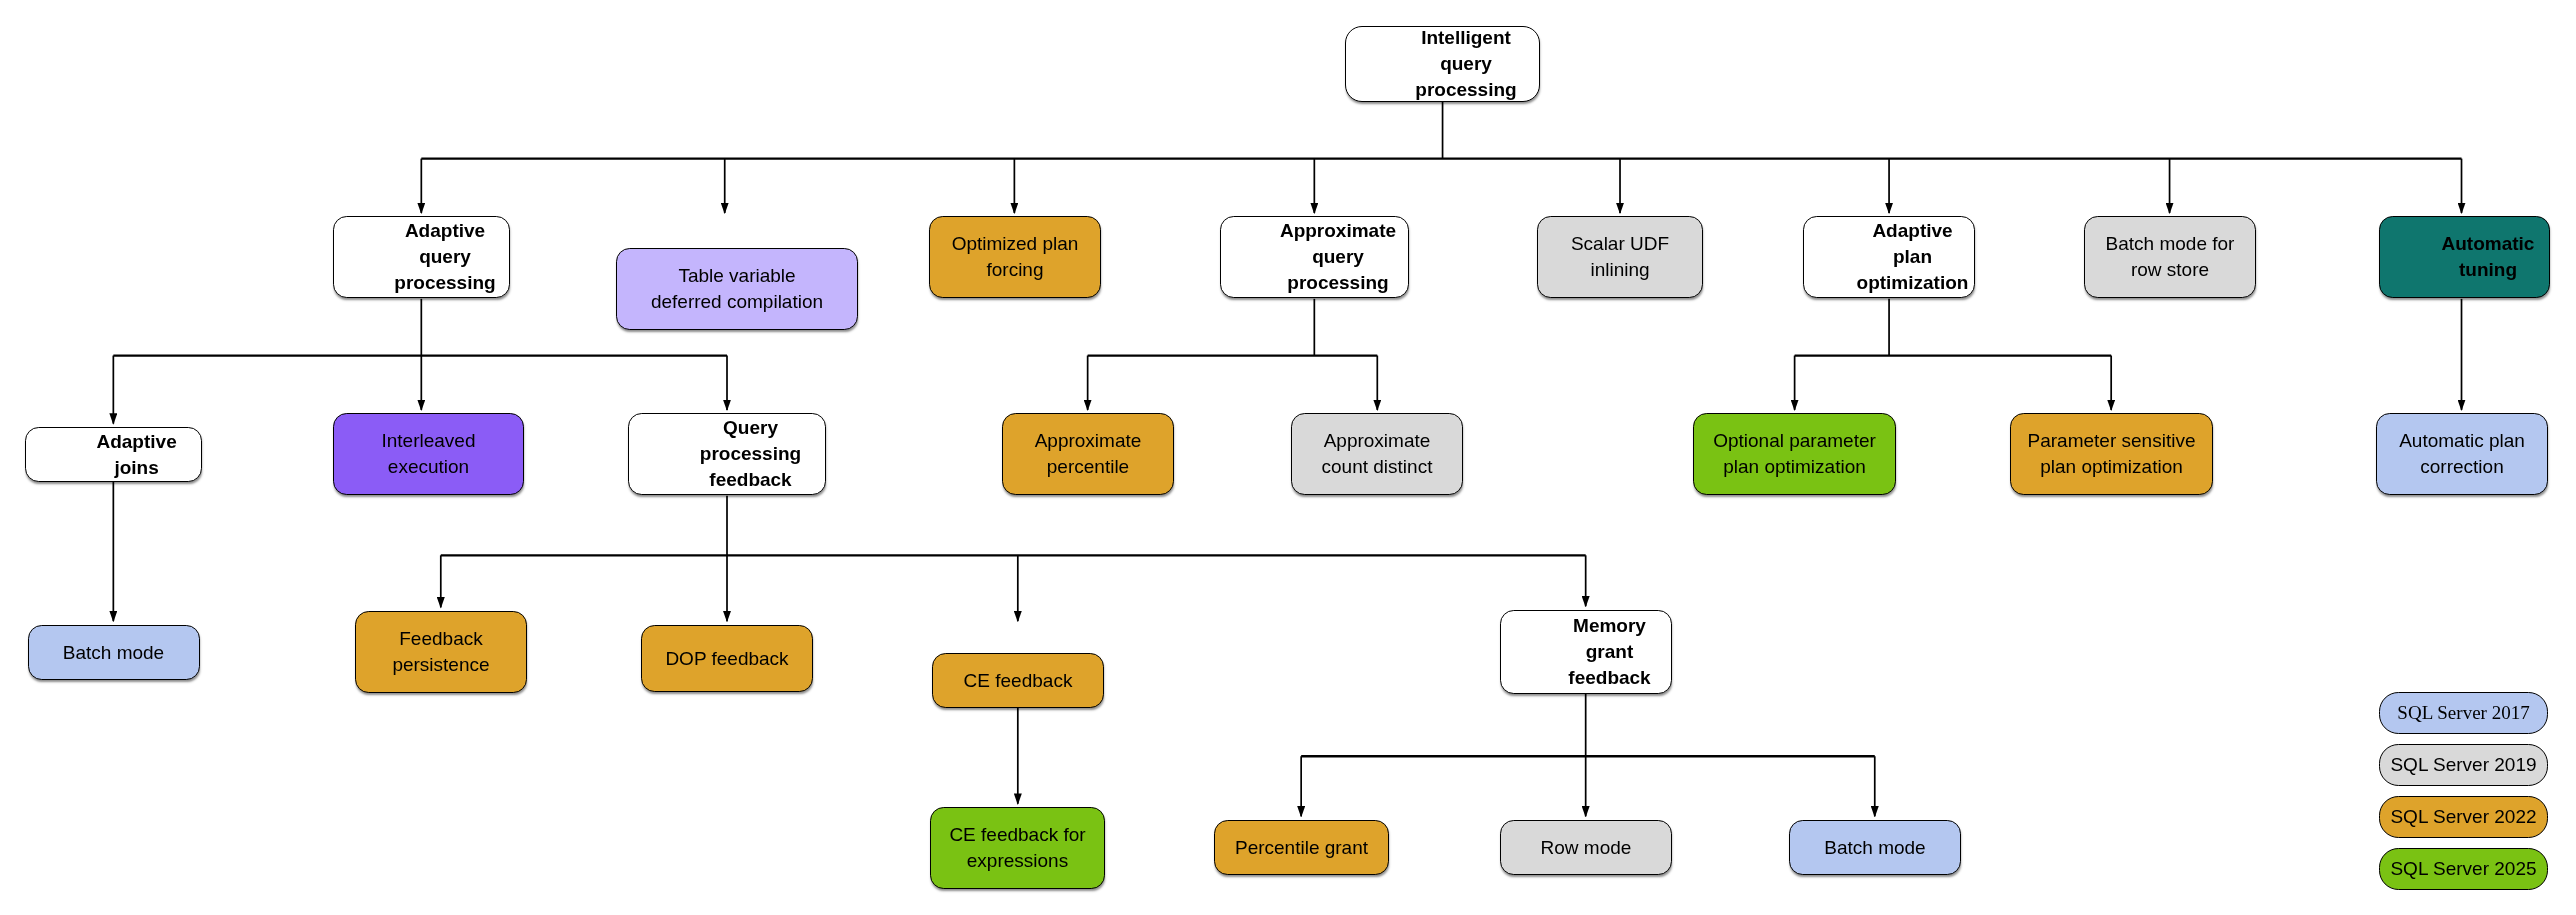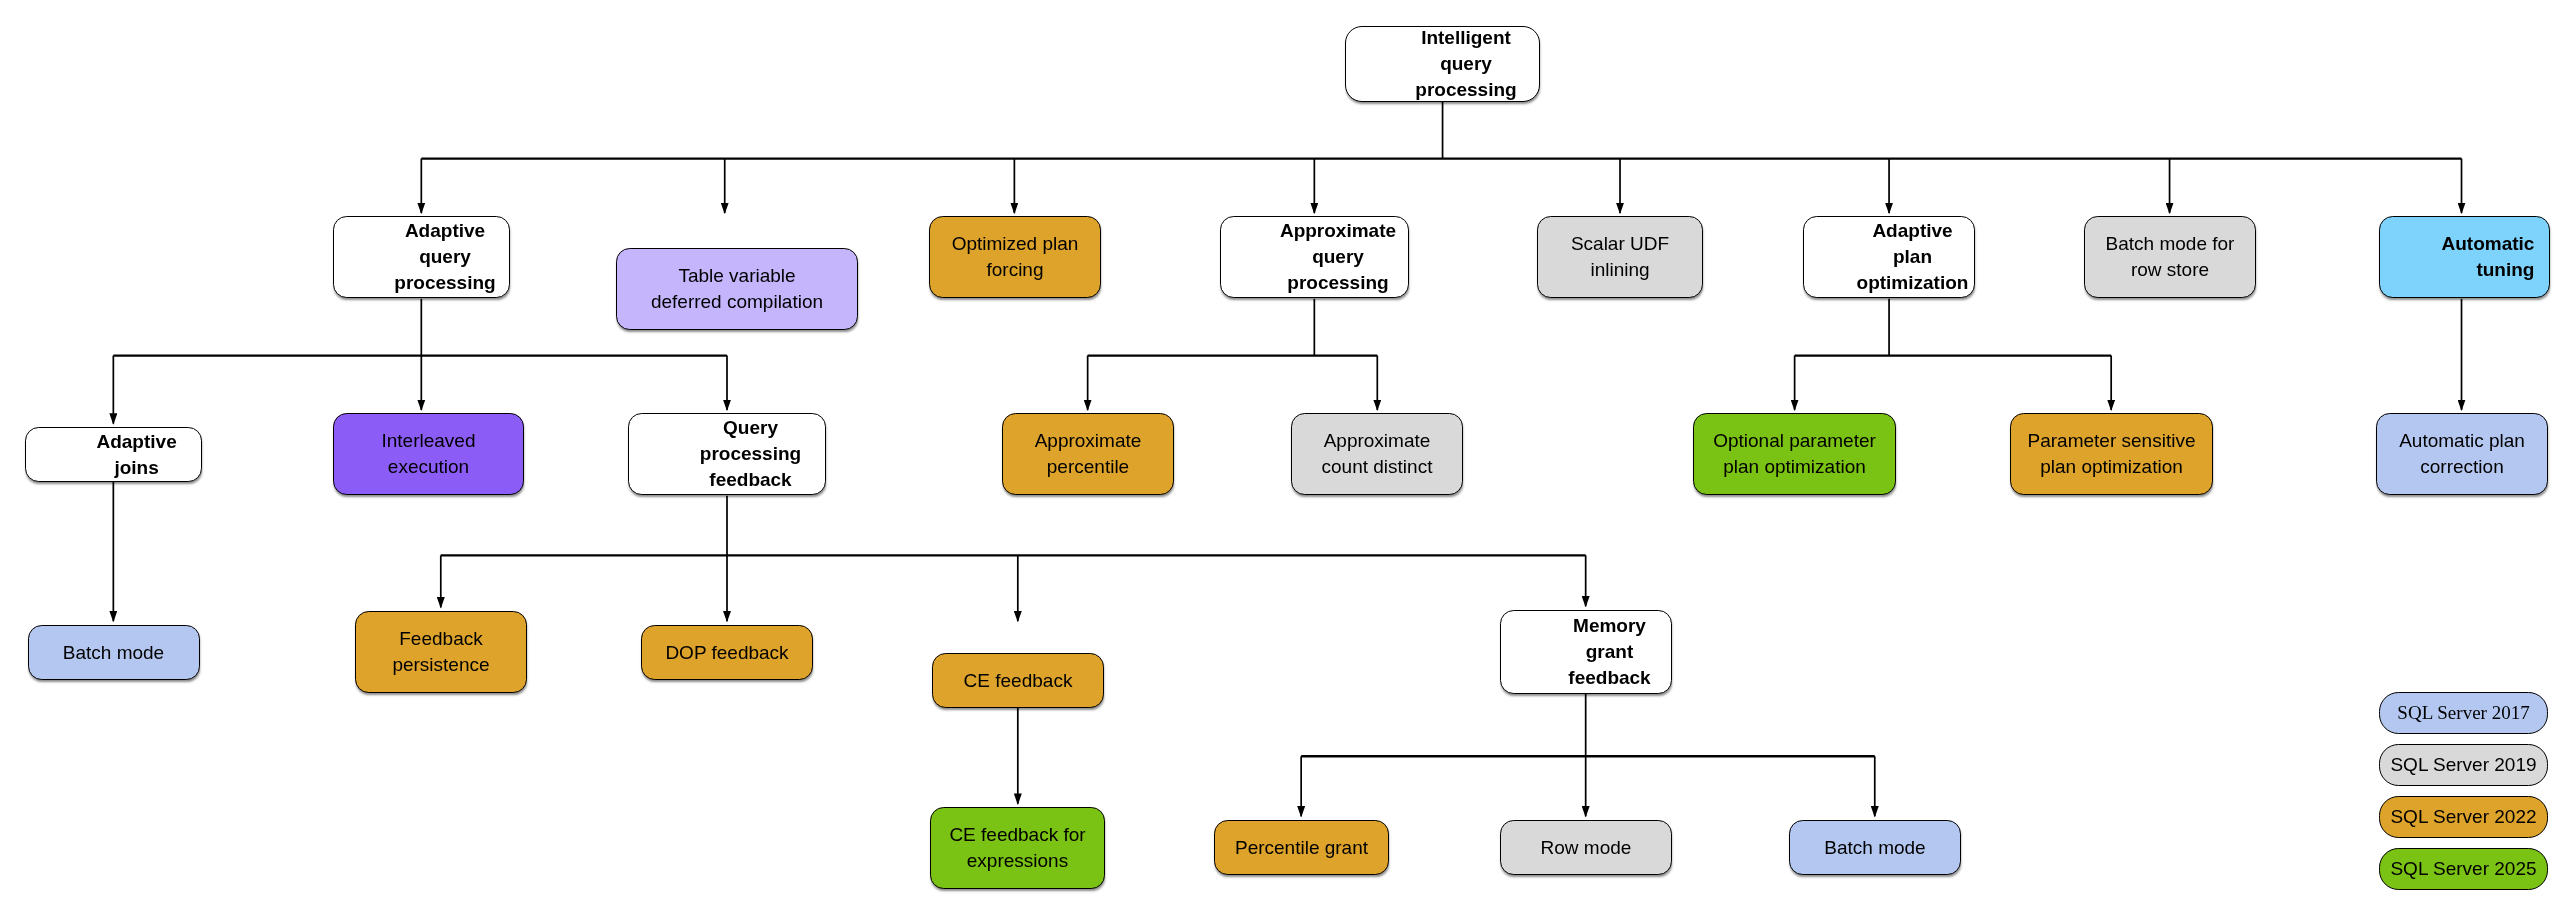--- a/index.html
+++ b/index.html
@@ -90,21 +90,21 @@
   <div class="node" style="left: 929px; top: 216px; width: 172px; height: 82px; background-color: rgb(222, 163, 43);">Optimized plan
 forcing</div>
   <div class="node bold" style="left: 1220px; top: 216px; width: 189px; height: 82px; background-color: rgb(255, 255, 255);">Approximate
 query processing</div>
   <div class="node" style="left: 1537px; top: 216px; width: 166px; height: 82px; background-color: rgb(217, 217, 217);">Scalar UDF
 inlining</div>
   <div class="node bold" style="left: 1803px; top: 216px; width: 172px; height: 82px; background-color: rgb(255, 255, 255);">Adaptive plan
 optimization</div>
   <div class="node" style="left: 2084px; top: 216px; width: 172px; height: 82px; background-color: rgb(217, 217, 217);">Batch mode for
 row store</div>
-  <div class="node bold" style="left: 2379px; top: 216px; width: 171px; height: 82px; background-color: #7dd3fc; text-align: right;">Automatic
+  <div class="node bold" style="left: 2379px; top: 216px; width: 171px; height: 82px; background-color: #0f766e;">Automatic
 tuning</div>
 
   <div class="node bold" style="left: 24.6px; top: 427px; width: 177px; height: 55px; background-color: rgb(255, 255, 255);">Adaptive joins</div>
   <div class="node" style="left: 333px; top: 413px; width: 191px; height: 82px; background-color: #8b5cf6;">Interleaved
 execution</div>
   <div class="node bold" style="left: 628px; top: 413px; width: 198px; height: 82px; background-color: rgb(255, 255, 255);">Query processing
 feedback</div>
   <div class="node" style="left: 1002px; top: 413px; width: 172px; height: 82px; background-color: rgb(222, 163, 43);">Approximate
 percentile</div>
   <div class="node" style="left: 1291px; top: 413px; width: 172px; height: 82px; background-color: rgb(217, 217, 217);">Approximate
@@ -112,21 +112,21 @@
   <div class="node" style="left: 1693px; top: 413px; width: 203px; height: 82px; background-color: rgb(122, 194, 19);">Optional parameter
 plan optimization</div>
   <div class="node" style="left: 2010px; top: 413px; width: 203px; height: 82px; background-color: rgb(222, 163, 43);">Parameter sensitive
 plan optimization</div>
   <div class="node" style="left: 2376px; top: 413px; width: 172px; height: 82px; background-color: rgb(180, 199, 240);">Automatic plan
 correction</div>
 
   <div class="node" style="left: 27.5px; top: 625px; width: 172px; height: 55px; background-color: rgb(180, 199, 240);">Batch mode</div>
   <div class="node" style="left: 355px; top: 611px; width: 172px; height: 82px; background-color: rgb(222, 163, 43);">Feedback
 persistence</div>
-  <div class="node" style="left: 641px; top: 625px; width: 172px; height: 55px; background-color: rgb(222, 163, 43);">DOP feedback</div>
+  <div class="node" style="left: 641px; top: 625px; width: 172px; height: 67px; background-color: rgb(222, 163, 43);">DOP feedback</div>
   <div class="node" style="left: 932px; top: 625px; width: 172px; height: 55px; background-color: rgb(222, 163, 43); margin-top: 28px;">CE feedback</div>
   <div class="node bold" style="left: 1500px; top: 610px; width: 172px; height: 84px; background-color: rgb(255, 255, 255);">Memory grant
 feedback</div>
 
   <div class="node" style="left: 930px; top: 807px; width: 175px; height: 82px; background-color: rgb(122, 194, 19);">CE feedback for
 expressions</div>
   <div class="node" style="left: 1214px; top: 820px; width: 175px; height: 55px; background-color: rgb(222, 163, 43);">Percentile grant</div>
   <div class="node" style="left: 1500px; top: 820px; width: 172px; height: 55px; background-color: rgb(217, 217, 217); text-align: right;">Row mode</div>
   <div class="node" style="left: 1789px; top: 820px; width: 172px; height: 55px; background-color: rgb(180, 199, 240);">Batch mode</div>
 

